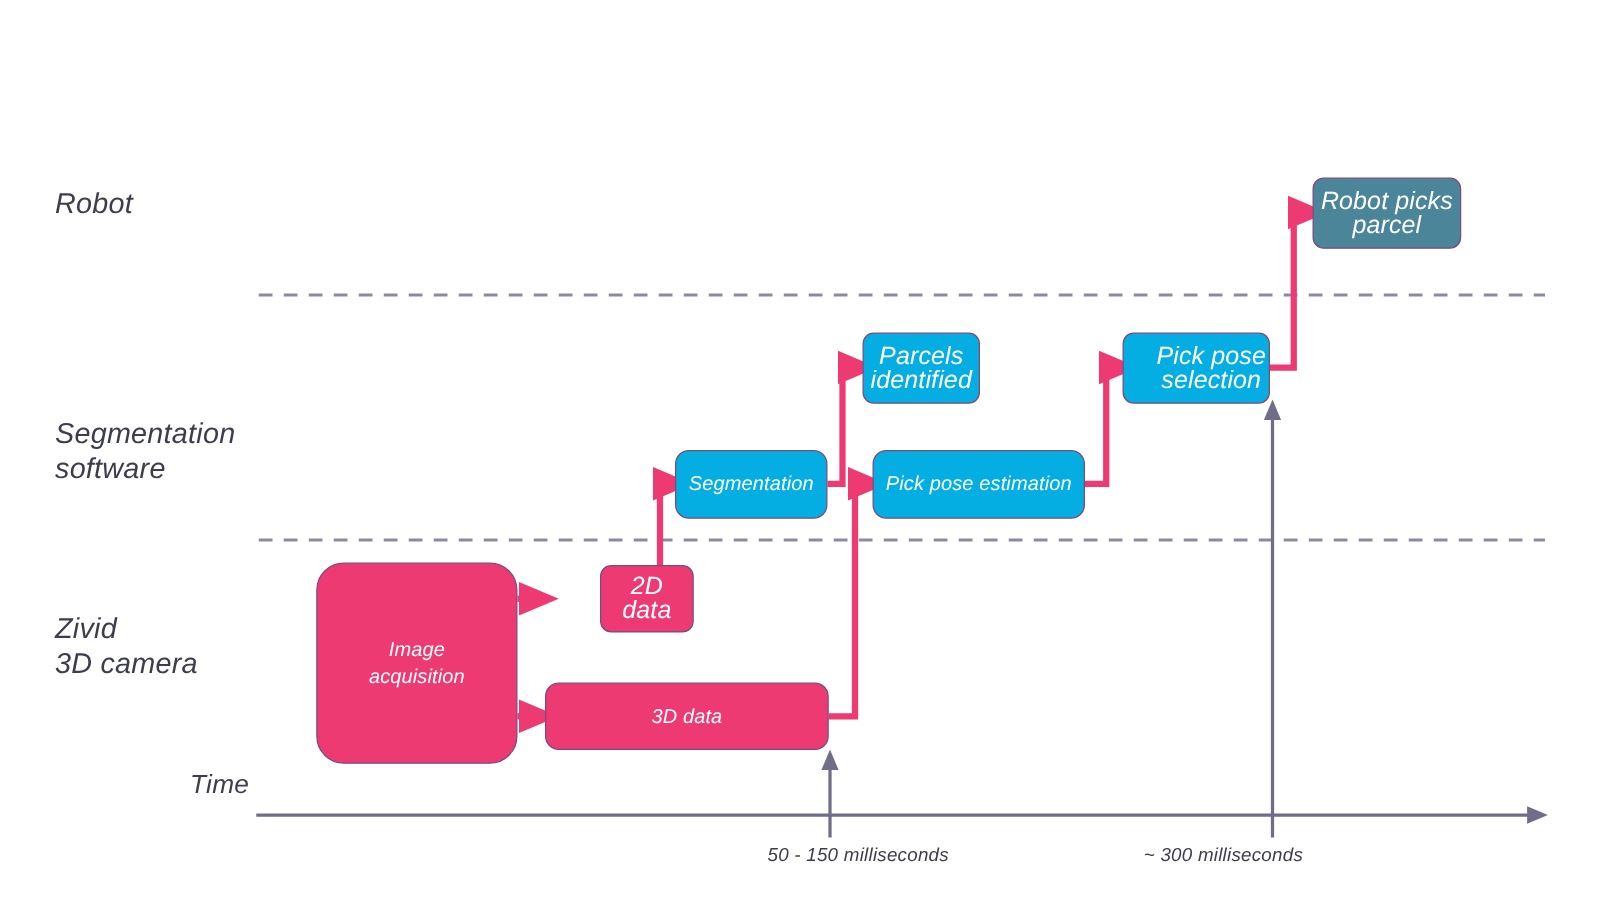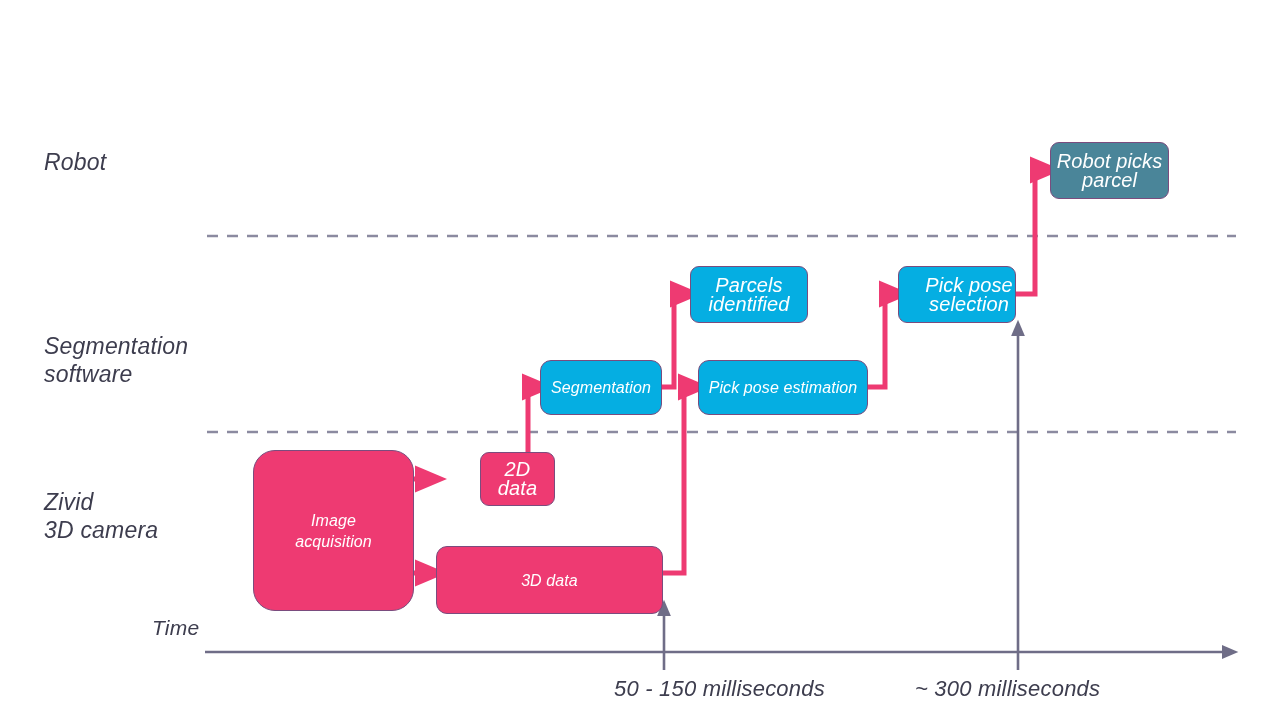--- a/index.html
+++ b/index.html
@@ -27,21 +27,21 @@
   .axis-label {
     position: absolute;
     font-style: italic;
     font-size: 21px;
     color: #3d3d4e;
     letter-spacing: 0.2px;
   }
   .tick-label {
     position: absolute;
     font-style: italic;
-    font-size: 22px;
+    font-size: 15px;
     color: #3d3d4e;
     letter-spacing: 0.2px;
     white-space: nowrap;
   }
   .node {
     position: absolute;
     box-sizing: border-box;
     display: flex;
     align-items: center;
     justify-content: center;
@@ -121,25 +121,25 @@
 
     <path d="M1016,294 L1035,294 L1035,170 L1046,170" fill="none" stroke="#ee3a72" stroke-width="5" stroke-linecap="butt" stroke-linejoin="miter" marker-end="url(#arrow-pink)"></path>
   </svg>
 
   <div class="node pink big" style="left:253px; top:450px; width:161px; height:161px;">Image
 acquisition</div>
 
   <div class="node pink" style="left:436px; top:452px; width:75px; height:54px;margin-left:44px;">2D
 data</div>
 
-  <div class="node pink wide" style="left:436px; top:546px; width:227px; height:68px;">3D data</div>
+  <div class="node pink wide" style="left:436px; top:546px; width:227px; height:54px;">3D data</div>
 
   <div class="node cyan wide" style="left:540px; top:360px; width:122px; height:55px;">Segmentation</div>
 
-  <div class="node cyan" style="left:690px; top:266px; width:118px; height:57px;">Parcels
+  <div class="node cyan" style="left:690px; top:266px; width:94px; height:57px;">Parcels
 identified</div>
 
   <div class="node cyan wide" style="left:698px; top:360px; width:170px; height:55px;">Pick pose estimation</div>
 
   <div class="node cyan" style="left:898px; top:266px; width:118px; height:57px;padding-left:24px;">Pick pose
 selection</div>
 
   <div class="node teal" style="left:1050px; top:142px; width:119px; height:57px;">Robot picks
 parcel</div>
 

